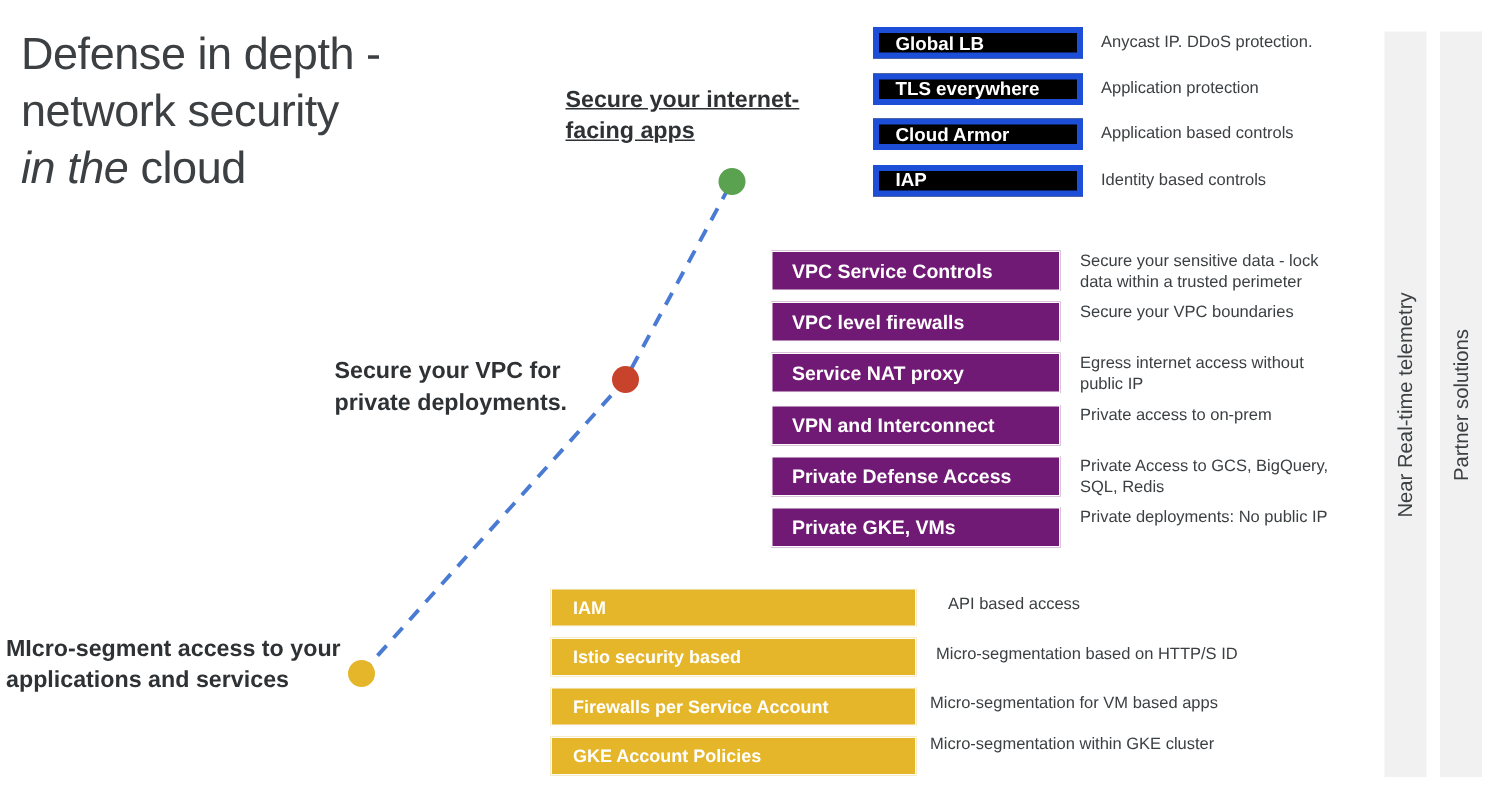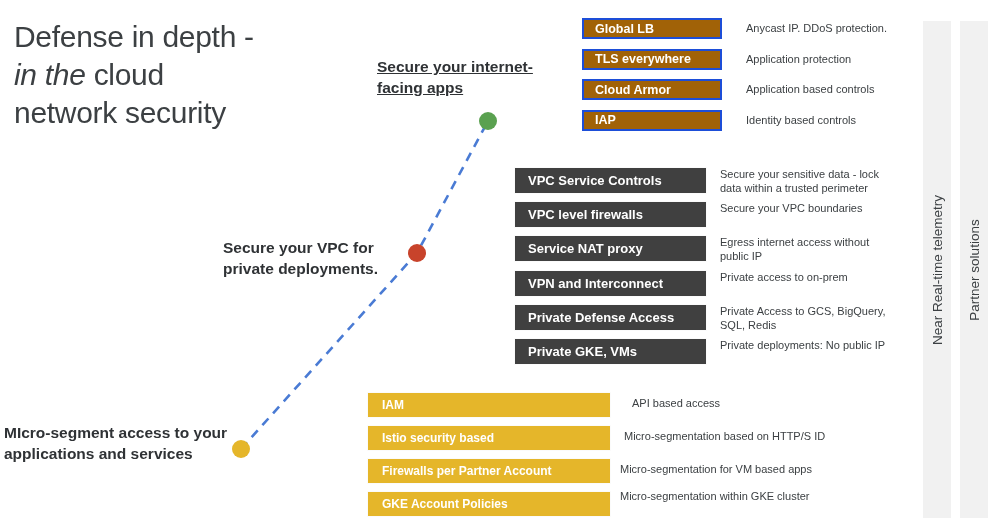--- a/index.html
+++ b/index.html
@@ -97,41 +97,41 @@
   }
 
   
   #group-green {
     left: 582px;
     top: 18px;
   }
   #group-green .chip {
     width: 140px;
     height: 21px;
-    background: #a16207;
-    border: 2px solid #1d4ed8;
+    background: #000000;
+    border: 4px solid #1d4ed8;
     font-size: 12.5px;
     padding-left: 11px;
   }
   #group-green .desc {
-    left: 164px;
+    left: 152px;
     font-size: 11px;
     width: 190px;
     top: 3px;
   }
 
   
   #group-red {
     left: 514px;
     top: 167px;
   }
   #group-red .chip {
     width: 193px;
     height: 27px;
-    background: #404040;
+    background: #701a75;
     border: 1px solid #fbfbfb;
     font-size: 13px;
     padding-left: 13px;
   }
   #group-red .desc {
     left: 206px;
     font-size: 11px;
     width: 180px;
     top: 0px;
   }
@@ -176,22 +176,22 @@
     font-weight: 400;
   }
 </style>
 </head>
 <body>
 
 <div id="canvas">
 
   <div class="title">
     <div>Defense in depth -</div>
+    <div>network security</div>
     <div><span class="ital">in the</span> <span>cloud</span></div>
-    <div>network security</div>
   </div>
 
   <svg id="connector" viewBox="0 0 1000 530">
     <polyline id="conn-path" points="241,449 417,253 488,121" fill="none" stroke="#4a7bd4" stroke-width="2.6" stroke-dasharray="9 7"></polyline>
     <circle id="dot-yellow" cx="241" cy="449" r="9" fill="#e5b62a"></circle>
     <circle id="dot-red" cx="417" cy="253" r="9" fill="#c8432b"></circle>
     <circle id="dot-green" cx="488" cy="121" r="9" fill="#5aa150"></circle>
   </svg>
 
   <div class="callout" id="callout-top">Secure your internet-facing apps</div>
@@ -247,21 +247,21 @@
   <div class="group" id="group-yellow">
       <div class="row" style="position: absolute; left: 0px; top: 0px; width: 400px;">
         <div class="chip">IAM</div>
         <div class="desc" style="left: 265px; top: 4px;">API based access</div>
       </div>
       <div class="row" style="position: absolute; left: 0px; top: 33px; width: 400px;">
         <div class="chip">Istio security based</div>
         <div class="desc" style="left: 257px; top: 4px;">Micro-segmentation based on HTTP/S ID</div>
       </div>
       <div class="row" style="position: absolute; left: 0px; top: 66px; width: 400px;">
-        <div class="chip">Firewalls per Partner Account</div>
+        <div class="chip">Firewalls per Service Account</div>
         <div class="desc" style="left: 253px; top: 4px;">Micro-segmentation for VM based apps</div>
       </div>
       <div class="row" style="position: absolute; left: 0px; top: 99px; width: 400px;">
         <div class="chip">GKE Account Policies</div>
         <div class="desc" style="left: 253px; top: -2px;">Micro-segmentation within GKE cluster</div>
       </div>
     </div>
 
   <div class="vbar" id="vbar-1">
     <span class="vbar-label">Near Real-time telemetry</span>

